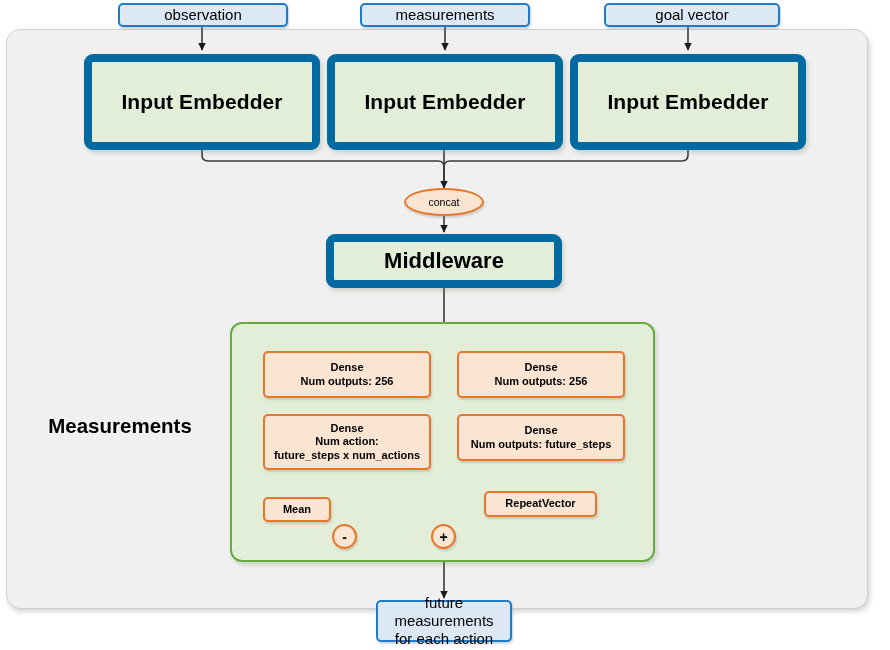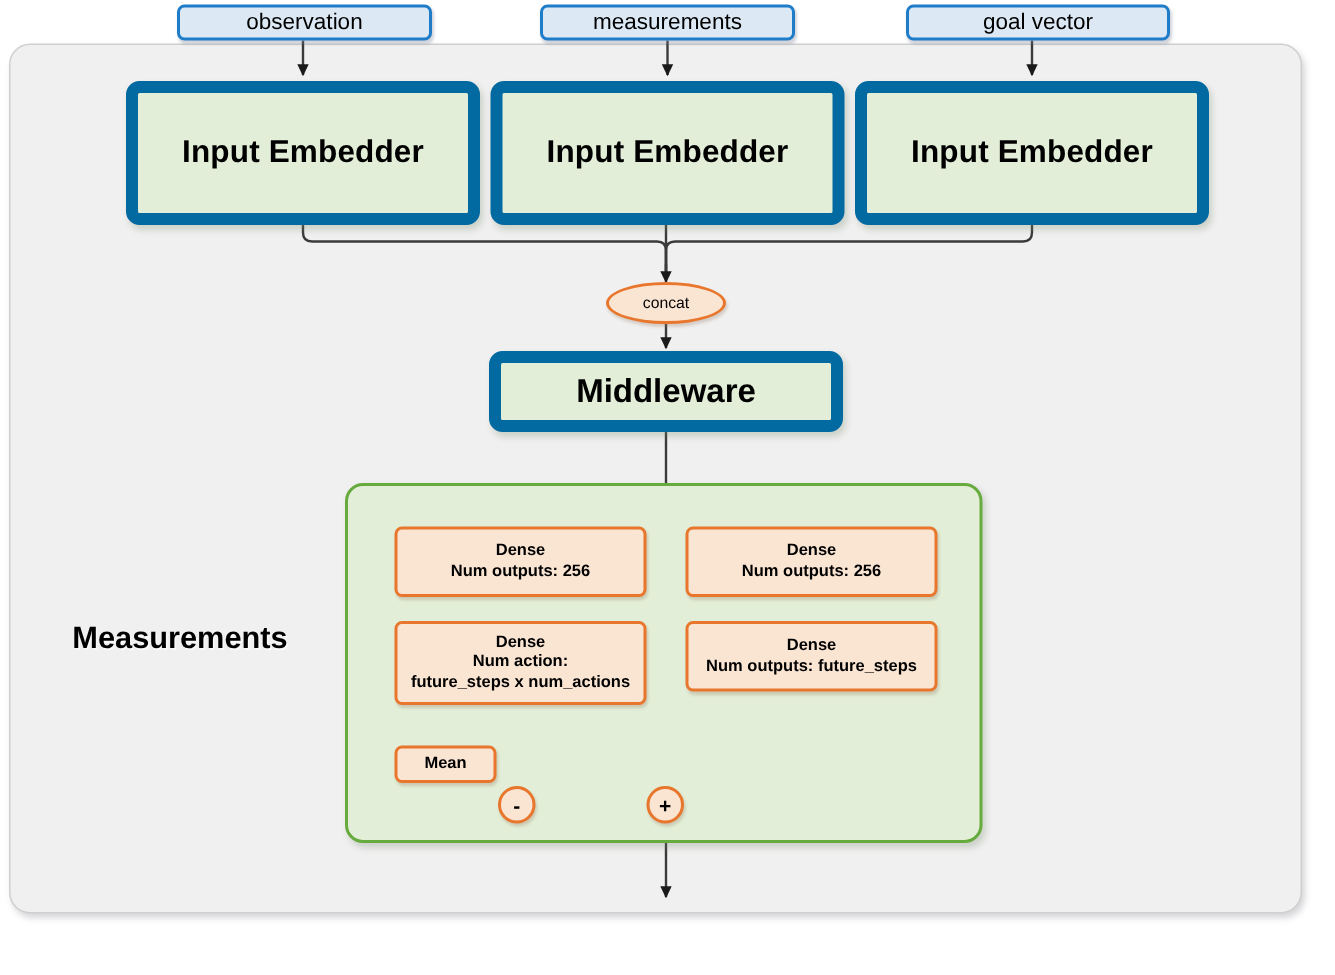--- a/index.html
+++ b/index.html
@@ -204,22 +204,29 @@
   <div class="node orange" style="left:457px;top:351px;width:168px;height:47px;">
     <div class="t1">Dense</div>
     <div class="t2">Num outputs: 256</div>
   </div>
 
   <div class="node orange" style="left:457px;top:414px;width:168px;height:47px;">
     <div class="t1">Dense</div>
     <div class="t2">Num outputs: future_steps</div>
   </div>
 
+  <div class="node orange" style="left:484px;top:491px;width:113px;height:26px;">
+    <div class="t2">RepeatVector</div>
+  </div>
 
   <div class="node op" style="left:332px;top:524px;width:25px;height:25px;">
     <span>-</span>
   </div>
   <div class="node op" style="left:431px;top:524px;width:25px;height:25px;">
     <span>+</span>
   </div>
 
+  <div class="node io" style="left:376px;top:600px;width:136px;height:42px;flex-direction:column;">
+    <div>future measurements</div>
+    <div>for each action</div>
+  </div>
 
 </div>
 
 </body></html>

